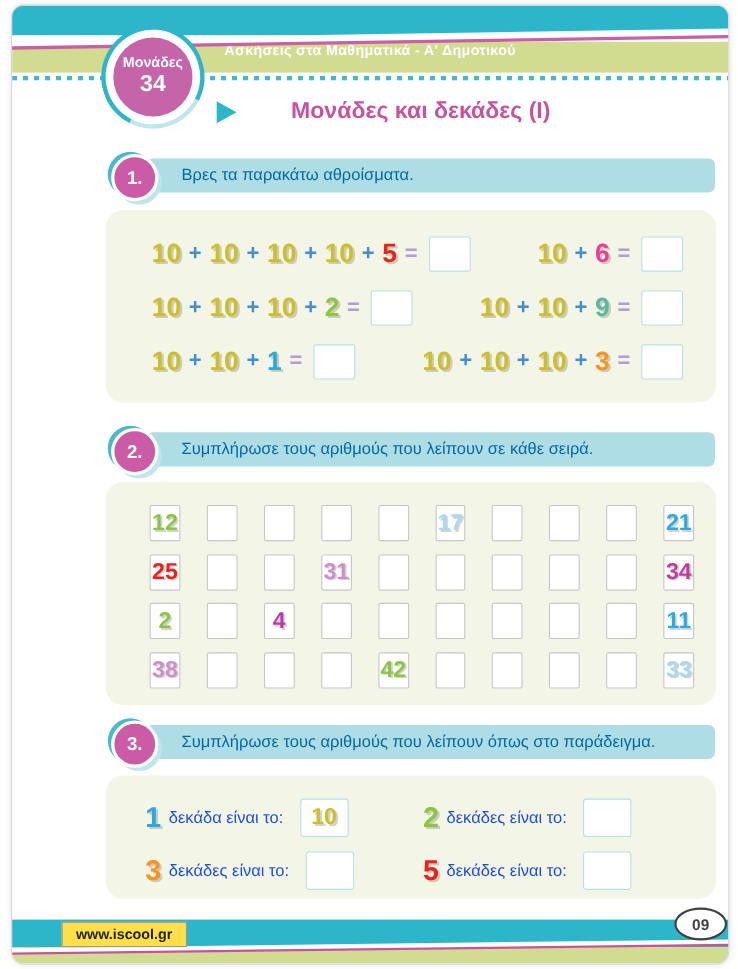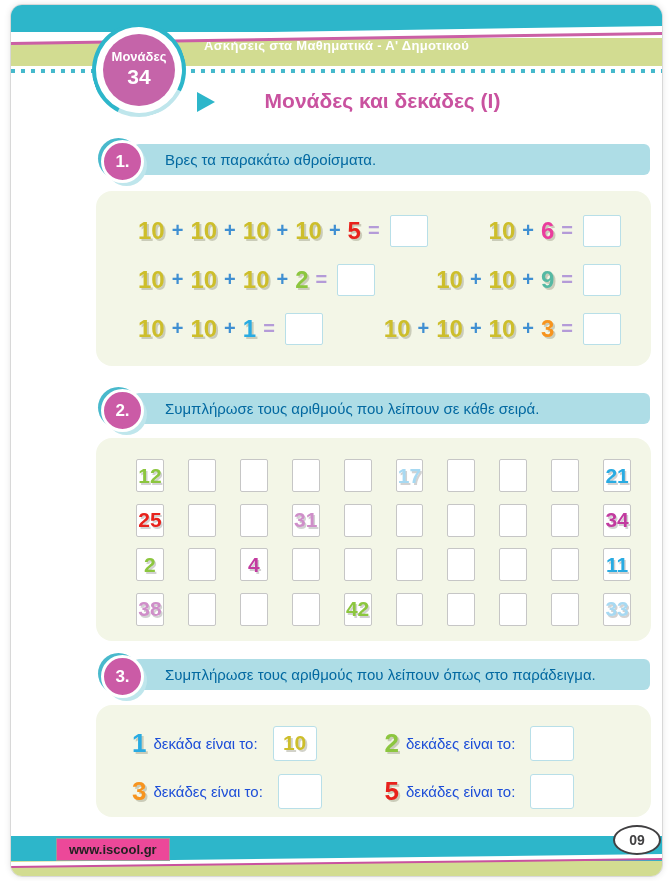--- a/index.html
+++ b/index.html
@@ -65,21 +65,21 @@
   .ten-item .lead{font-size:26px;font-weight:bold;text-shadow:2px 2px 0 rgba(125,125,100,.35);}
   .ten-item .lbl{font-size:15px;color:#1d4ed8;}
   .box3{width:42px;height:33px;background:#fff;border:1px solid #b8dfe8;border-radius:3px;margin-left:8px;
     display:flex;align-items:center;justify-content:center;font-weight:bold;font-size:21px;
     text-shadow:2px 2px 0 rgba(125,125,100,.35);}
   
   .ftr-teal{position:absolute;left:0;right:0;top:831px;height:25px;background:#2db6ca;z-index:1;}
   .ftr-stripe{position:absolute;left:-12px;right:-12px;top:853px;height:5px;background:#fff;transform:rotate(-0.7deg);z-index:2;}
   .ftr-pink{position:absolute;left:-12px;right:-12px;top:857px;height:2px;background:#c9529f;transform:rotate(-0.7deg);z-index:2;}
   .ftr-green{position:absolute;left:0;right:0;top:856px;bottom:0;background:#d2dc91;z-index:1;}
-  .www-box{position:absolute;left:45px;top:833px;z-index:3;background:#ec4899;border:1px solid #9a9a9a;
+  .www-box{position:absolute;left:45px;top:833px;z-index:3;background:#fde047;border:1px solid #9a9a9a;
     padding:3px 12px;font-size:13px;color:#222;font-weight:bold;}
   .page-oval{position:absolute;right:1px;top:820px;width:44px;height:26px;background:#fff;
     border:2px solid #414042;border-radius:50%;z-index:4;color:#414042;
     display:flex;align-items:center;justify-content:center;font-weight:bold;font-size:14px;}
 </style>
 </head>
 <body>
 
 <div class="page">
 

